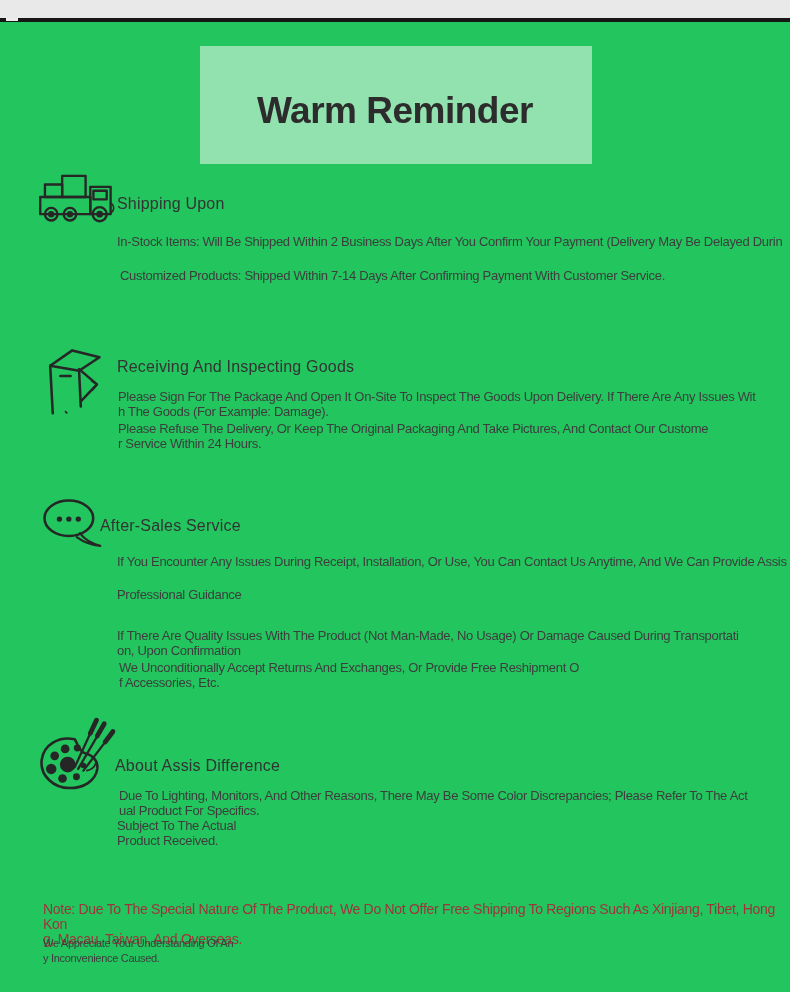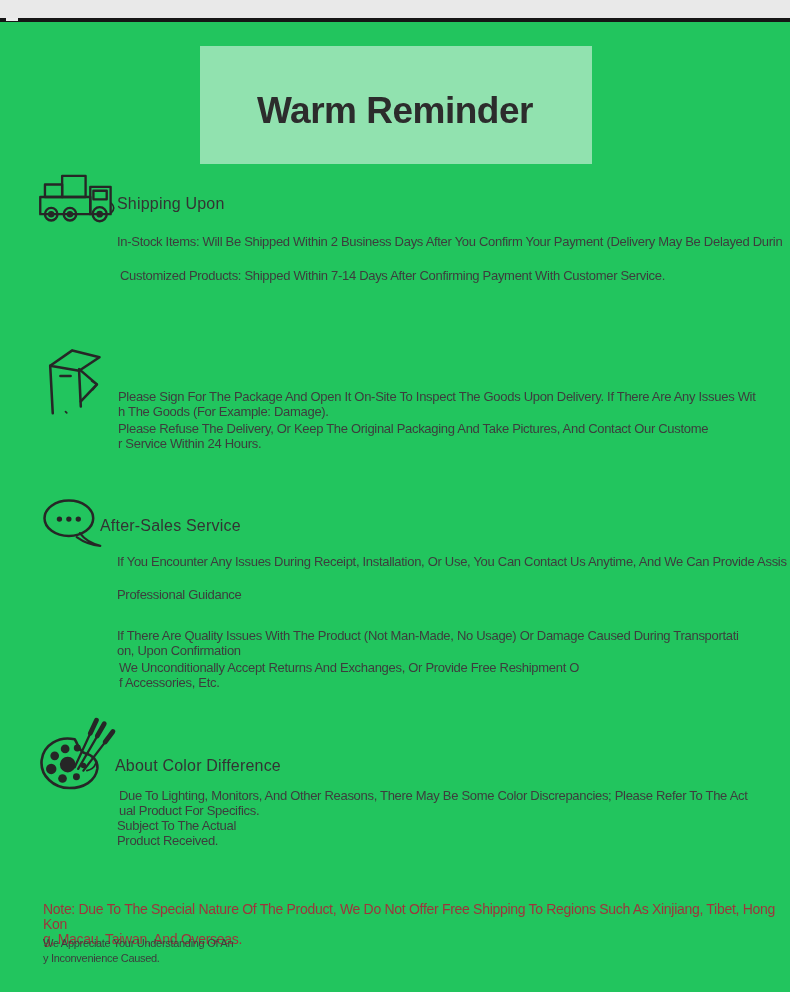--- a/index.html
+++ b/index.html
@@ -152,20 +152,21 @@
     <svg width="68" height="82" viewBox="0 0 80 96" fill="none" stroke="#262626" stroke-width="3" stroke-linecap="round" stroke-linejoin="round">
       <path d="M12,30 L38,12 L70,20 L46,36 Z"></path>
       <path d="M12,30 L15,86"></path>
       <path d="M46,36 L48,78"></path>
       <path d="M24,42 L36,42"></path>
       <path d="M46,34 L67,52 L48,72"></path>
       <path d="M67,52 L61,48 M67,52 L62,58" stroke-width="2.4"></path>
       <path d="M30,84 l1.5,1.5" stroke-width="2"></path>
     </svg>
   </span>
+  <div class="sec-heading" id="s2-head">Receiving And Inspecting Goods</div>
   <p class="para" id="s2-p1">Please Sign For The Package And Open It On-Site To Inspect The Goods Upon Delivery. If There Are Any Issues Wit
 h The Goods (For Example: Damage).</p>
   <p class="para" id="s2-p2">Please Refuse The Delivery, Or Keep The Original Packaging And Take Pictures, And Contact Our Custome
 r Service Within 24 Hours.</p>
 
   <span class="sec-icon" id="s3-icon">
     <svg width="66" height="56" viewBox="0 0 84 66" fill="none" stroke="#262626" stroke-width="3.2" stroke-linecap="round" stroke-linejoin="round">
       <ellipse cx="38" cy="27" rx="31" ry="22.5"></ellipse>
       <circle cx="26" cy="28" r="3.4" fill="#262626" stroke="none"></circle>
       <circle cx="38" cy="28" r="3.4" fill="#262626" stroke="none"></circle>
@@ -194,21 +195,21 @@
       <circle cx="56" cy="58" r="3.2" fill="#262626" stroke="none"></circle>
       <path d="M50,62 L78,14" stroke-width="2.6"></path>
       <path d="M72,24 L80,10" stroke-width="5.5"></path>
       <path d="M56,64 L88,22" stroke-width="2.6"></path>
       <path d="M81,31 L90,19" stroke-width="5.5"></path>
       <path d="M46,60 L70,8" stroke-width="2.6"></path>
       <path d="M64,21 L71,6" stroke-width="5.5"></path>
       <path d="M60,64 q8,-2 10,-8" stroke-width="2"></path>
     </svg>
   </span>
-  <div class="sec-heading" id="s4-head">About Color Difference</div>
+  <div class="sec-heading" id="s4-head">About Assis Difference</div>
   <p class="para" id="s4-p1">Due To Lighting, Monitors, And Other Reasons, There May Be Some Color Discrepancies; Please Refer To The Act
 ual Product For Specifics.</p>
   <p class="para" id="s4-p2">Subject To The Actual
 Product Received.</p>
 
   <p class="note-red" id="note-red">Note: Due To The Special Nature Of The Product, We Do Not Offer Free Shipping To Regions Such As Xinjiang, Tibet, Hong Kon
 g, Macau, Taiwan, And Overseas.</p>
   <p class="note-plain" id="note-plain">We Appreciate Your Understanding Of An
 y Inconvenience Caused.</p>
 

